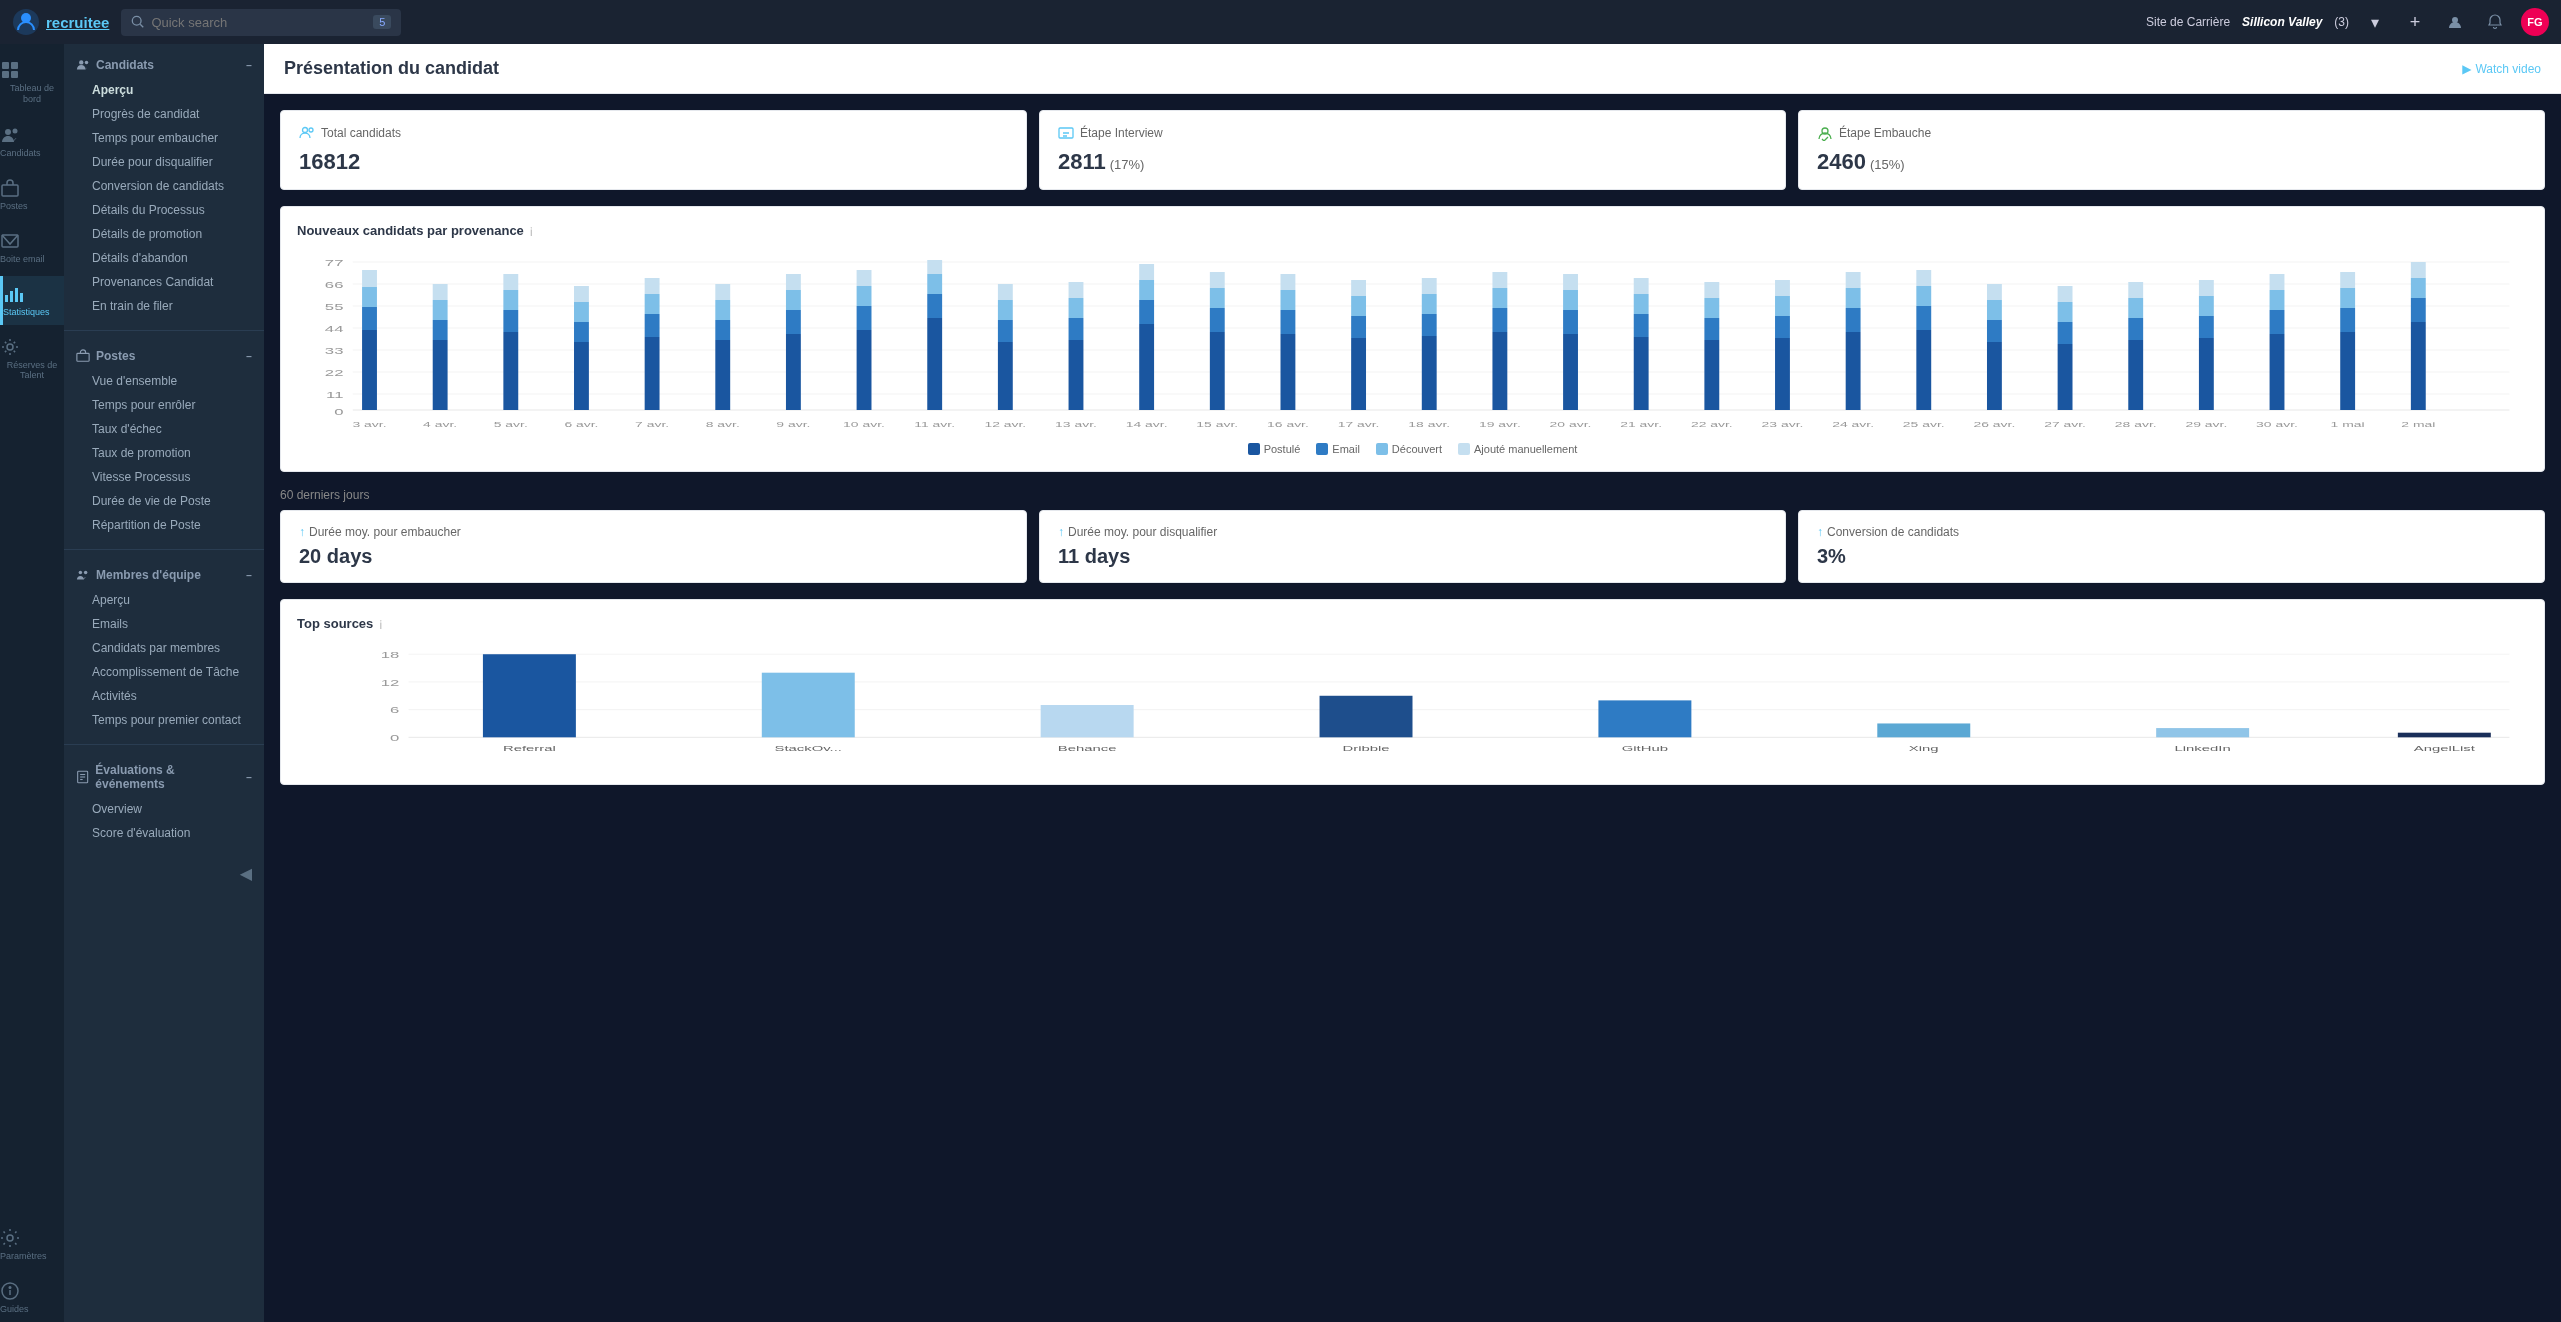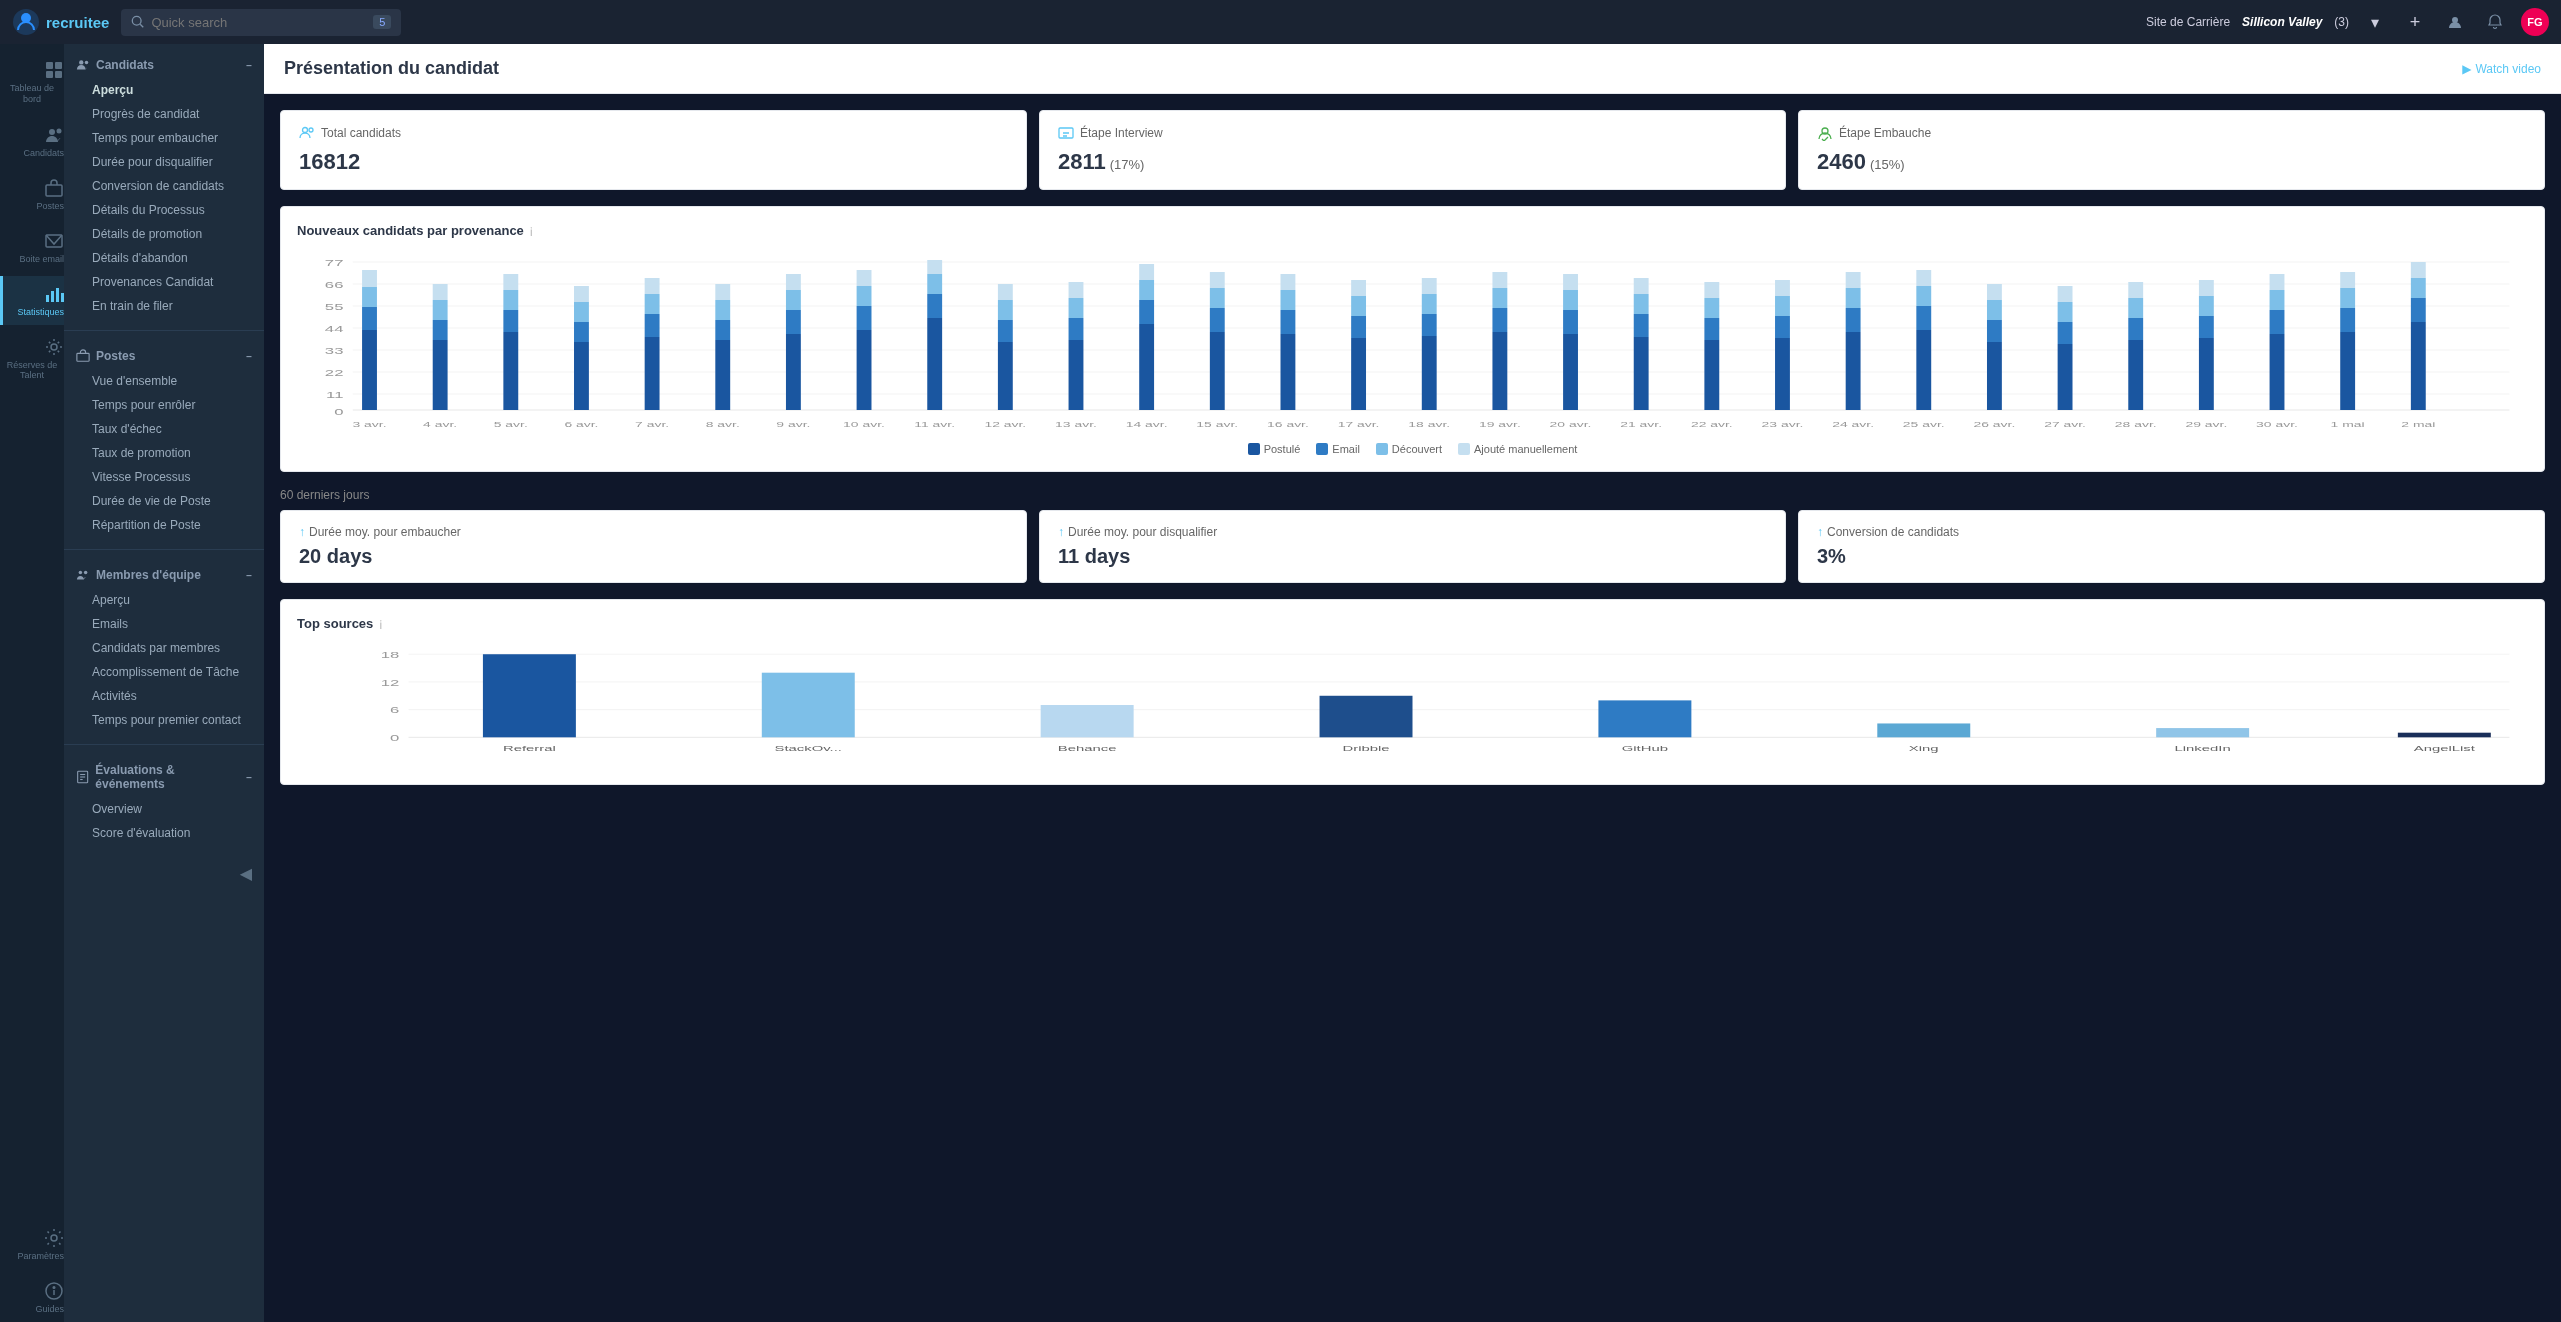--- a/index.html
+++ b/index.html
@@ -56,38 +56,38 @@
     .metrics-row { display: flex; gap: 12px; padding: 0 16px 16px; }
     .metric-card { background: white; border: 1px solid #e5e8ed; border-radius: 4px; padding: 14px 18px; flex: 1; }
     .metric-card-label { font-size: 12px; color: #666; margin-bottom: 6px; display: flex; align-items: center; gap: 4px; }
     .metric-card-value { font-size: 20px; font-weight: 700; color: #2d3748; }
 
     
     .top-sources-svg { width: 100%; height: 120px; }
 
     
     .left-nav { background: #152230; width: 64px; flex-shrink: 0; display: flex; flex-direction: column; align-items: center; padding-top: 8px; gap: 4px; }
-    .left-nav-item { display: flex; flex-direction: column; align-items: flex-end; padding: 8px 0; color: #5a6f82; font-size: 10px; gap: 3px; cursor: pointer; width: 100%; text-align: center; }
+    .left-nav-item { display: flex; flex-direction: column; align-items: flex-start; padding: 8px 0; color: #5a6f82; font-size: 10px; gap: 3px; cursor: pointer; width: 100%; text-align: center; }
     .left-nav-item.active { color: #5bc8f5; }
     .left-nav-item svg { width: 20px; height: 20px; }
     .left-nav-bottom { margin-top: auto; }
 
     .sidebar-divider { border: none; border-top: 1px solid #2a3d52; margin: 4px 0; }
   </style>
 </head>
 <body>
 
 <div class="topbar">
   <div class="logo">
     <svg class="logo-icon" viewBox="0 0 28 28" fill="none">
       <circle cx="14" cy="14" r="13" fill="#2a8fff" opacity="0.2"></circle>
       <circle cx="14" cy="10" r="5" fill="#2a8fff"></circle>
       <path d="M6 22c0-4.4 3.6-8 8-8s8 3.6 8 8" stroke="#2a8fff" stroke-width="2" fill="none"></path>
     </svg>
-    <span style="color:#5bc8f5;font-size:15px;font-weight:700;">recruitee</span>
+    <span style="color:#5bc8f5;font-size:15px;font-weight:700;text-decoration:underline;">recruitee</span>
   </div>
 
   <div class="search-box">
     <svg width="14" height="14" viewBox="0 0 16 16" fill="#7a8fa6">
       <circle cx="6.5" cy="6.5" r="5" stroke="#7a8fa6" stroke-width="1.5" fill="none"></circle>
       <line x1="10.5" y1="10.5" x2="14" y2="14" stroke="#7a8fa6" stroke-width="1.5"></line>
     </svg>
     <input type="text" placeholder="Quick search" style="">
     <span class="search-badge">5</span>
   </div>

